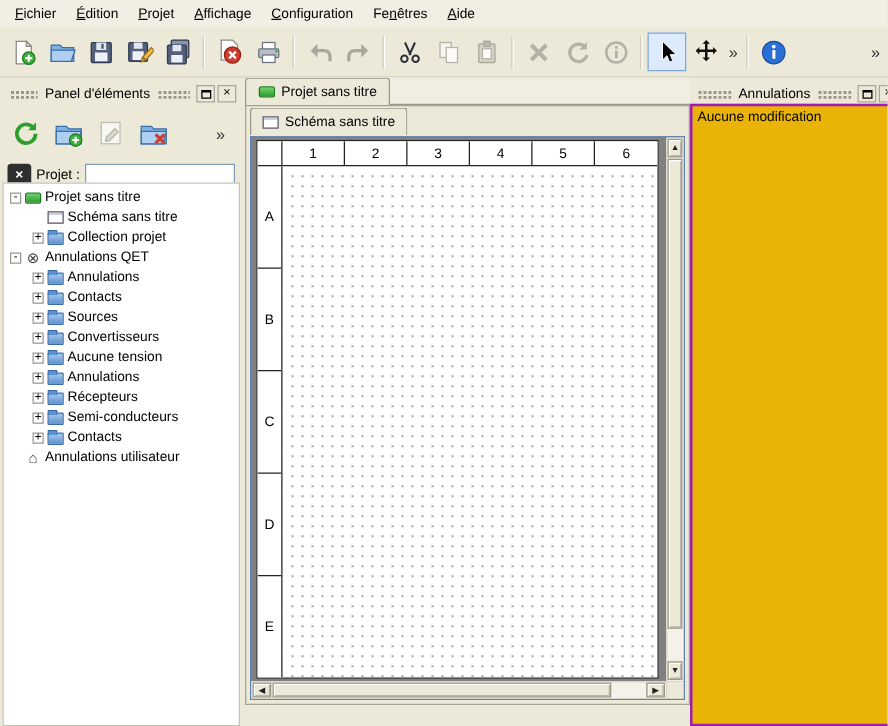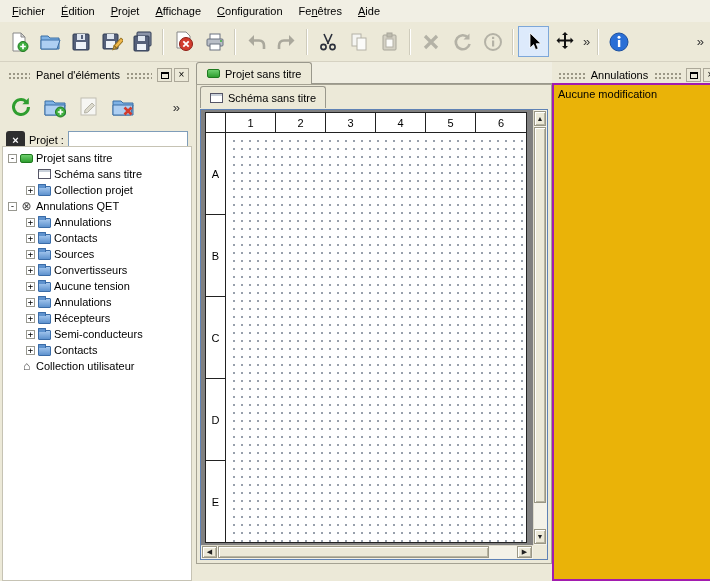--- a/index.html
+++ b/index.html
@@ -432,21 +432,21 @@
       <span class="tlabel">Semi-conducteurs</span>
     </div>
     <div class="trow lvl1">
       <span class="exp">+</span>
       <span class="ti ti-folder"></span>
       <span class="tlabel">Contacts</span>
     </div>
     <div class="trow lvl0">
       <span class="exp hidden"></span>
       <span class="ti-glyph">⌂</span>
-      <span class="tlabel">Collection utilisateur</span>
+      <span class="tlabel">Annulations utilisateur</span>
     </div>
   </div>
 </div>
 
 <div class="center">
   <div class="project-tabbar">
     <span class="tab">
       <span class="ti ti-project"></span>
       <span>Projet sans titre</span>
     </span>

